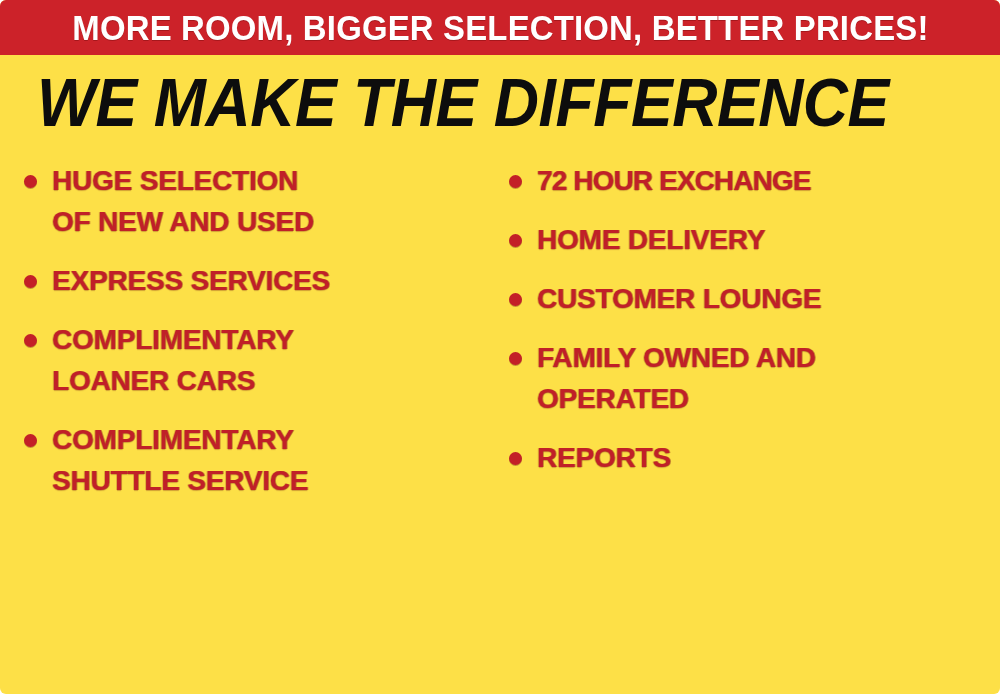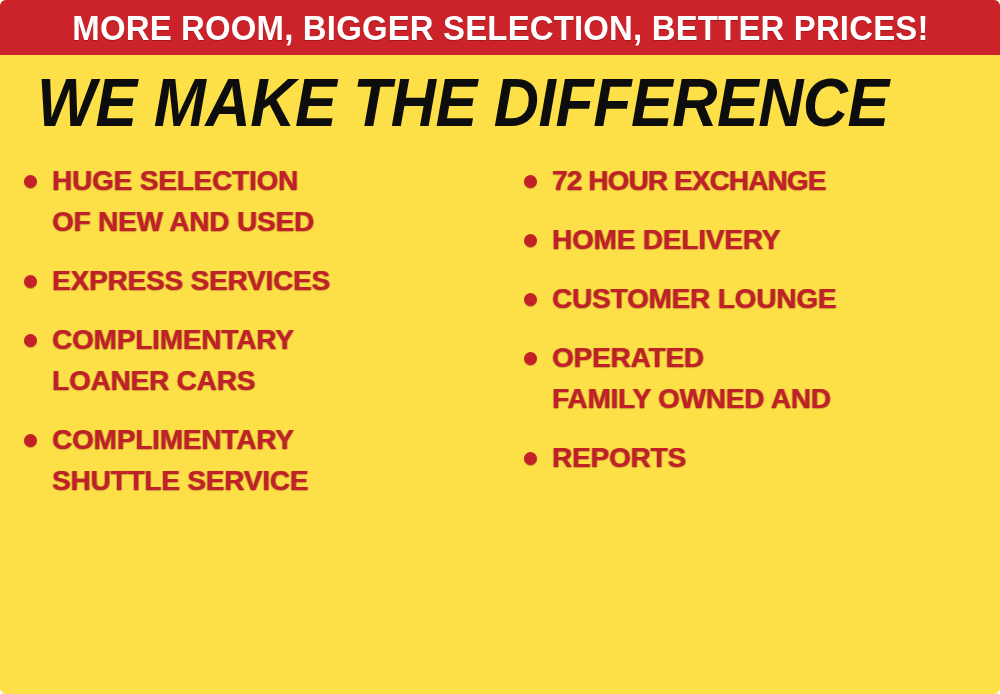--- a/index.html
+++ b/index.html
@@ -82,21 +82,21 @@
   }
   .column {
     position: absolute;
     top: 0;
   }
   .column-left {
     left: 18px;
     width: 480px;
   }
   .column-right {
-    left: 518px;
+    left: 503px;
     width: 482px;
   }
 
   .bullet-item {
     position: relative;
     display: block;
     padding-left: 34px;
     margin-bottom: 18px;
   }
   .bullet-dot {
@@ -187,22 +187,22 @@
       </div>
 
       <div class="bullet-item">
         <span class="bullet-dot"></span>
         <span class="bullet-text">CUSTOMER LOUNGE</span>
       </div>
 
 
       <div class="bullet-item">
         <span class="bullet-dot"></span>
+        <span class="bullet-text">FAMILY OWNED AND</span>
         <span class="bullet-text">OPERATED</span>
-        <span class="bullet-text">FAMILY OWNED AND</span>
       </div>
 
       <div class="bullet-item">
         <span class="bullet-dot"></span>
         <span class="bullet-text">REPORTS</span>
       </div>
 
     </div>
 
   </div>

